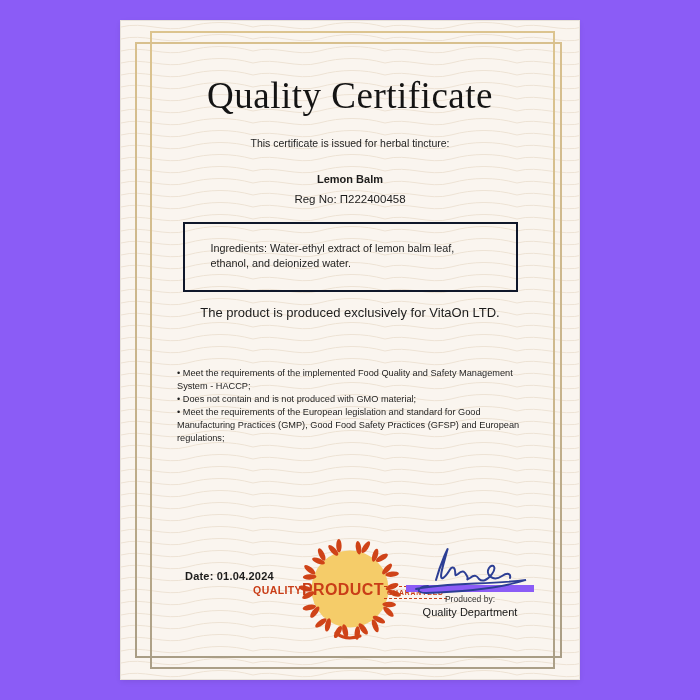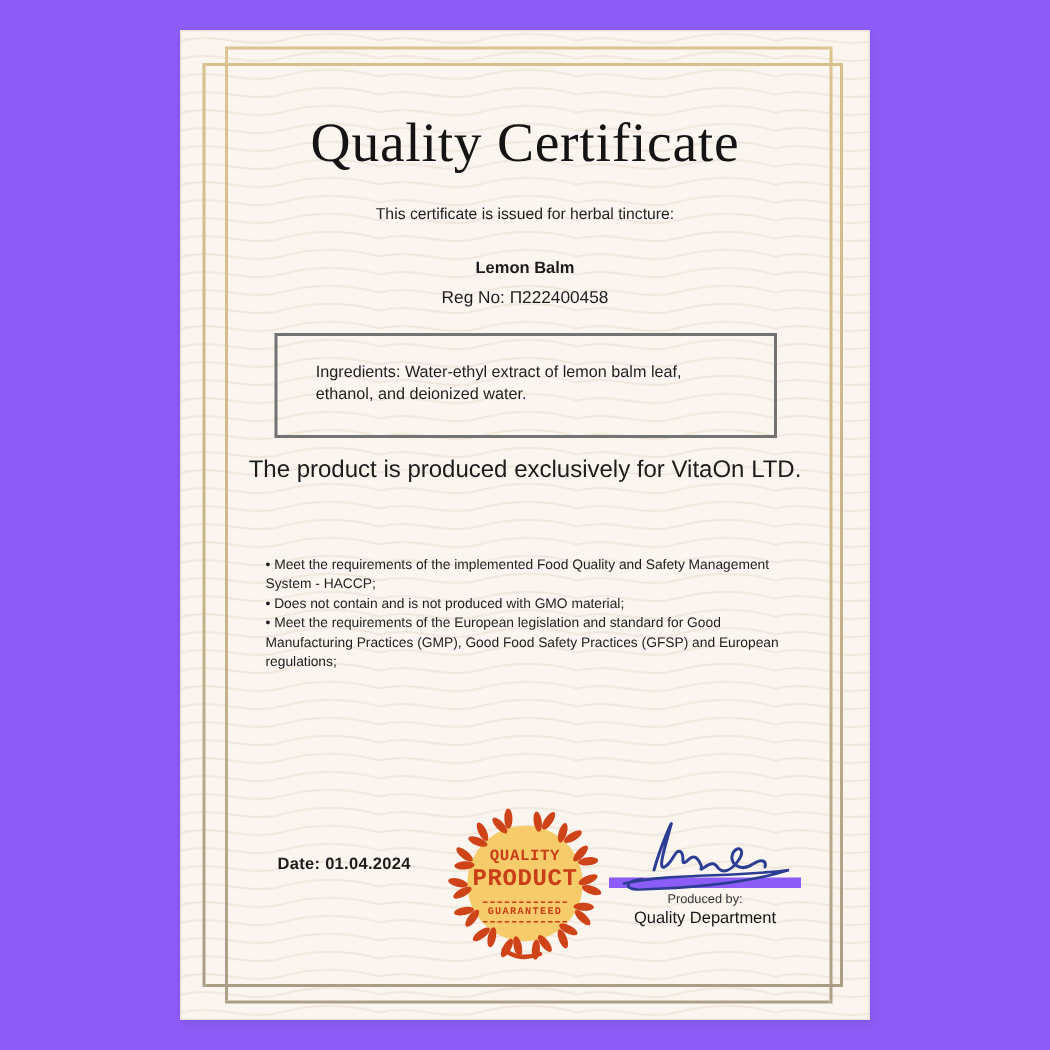--- a/index.html
+++ b/index.html
@@ -39,48 +39,47 @@
     font-weight:400; font-size:37px; line-height:1.05;
     letter-spacing:.5px; color:#141414;
   }
   .subtitle { margin-top:21px; font-size:10.5px; color:#232323; }
 
   .product-name { margin-top:24px; font-size:11px; font-weight:700; }
   .reg-no { margin-top:8px; font-size:11.5px; }
 
   .ingredients-box {
     width:335px; margin:17px auto 0;
-    border:2px solid #737373;
+    border:2px solid #0f172a;
     text-align:left;
     padding:17px 26px 18px 26px;
     font-size:10.8px; line-height:1.45; color:#1e1e1e;
     background:transparent;
   }
-  .exclusivity { margin-top:13px; font-size:16px; }
+  .exclusivity { margin-top:13px; font-size:13px; }
 
   .requirements {
     width:346px; margin:47px auto 0;
     text-align:left; list-style:none;
     font-size:9.2px; line-height:1.42; color:#1e1e1e;
   }
   .requirements li::before { content:"•\00a0 "; }
 
   
   .date {
     position:absolute; left:64px; top:549px;
     font-size:11px; font-weight:700; letter-spacing:.2px;
   }
 
   .badge { position:absolute; left:177px; top:516px; width:104px; height:104px; }
   .badge svg { position:absolute; inset:0; }
   .badge-text {
-    position:absolute; inset:0; display:flex; flex-direction:column;
+    position:absolute; inset:0; display:flex; flex-direction:row;
     align-items:center; justify-content:center; padding-top:2px;
     color:#c93d17;
-    font-family:Liberation Mono, monospace;
   }
   .badge-l1 { font-size:10.5px; font-weight:700; letter-spacing:.4px; line-height:1.15; }
   .badge-l2 { font-size:16px; font-weight:700; letter-spacing:.4px; line-height:1.15; }
   .badge-l3 {
     margin-top:5px; font-size:6.8px; font-weight:700; letter-spacing:.9px;
     border-top:1px dashed #c93d17; border-bottom:1px dashed #c93d17;
     padding:2px 3px;
   }
 
   .sign-block { position:absolute; left:285px; top:517px; width:128px; text-align:center; }

